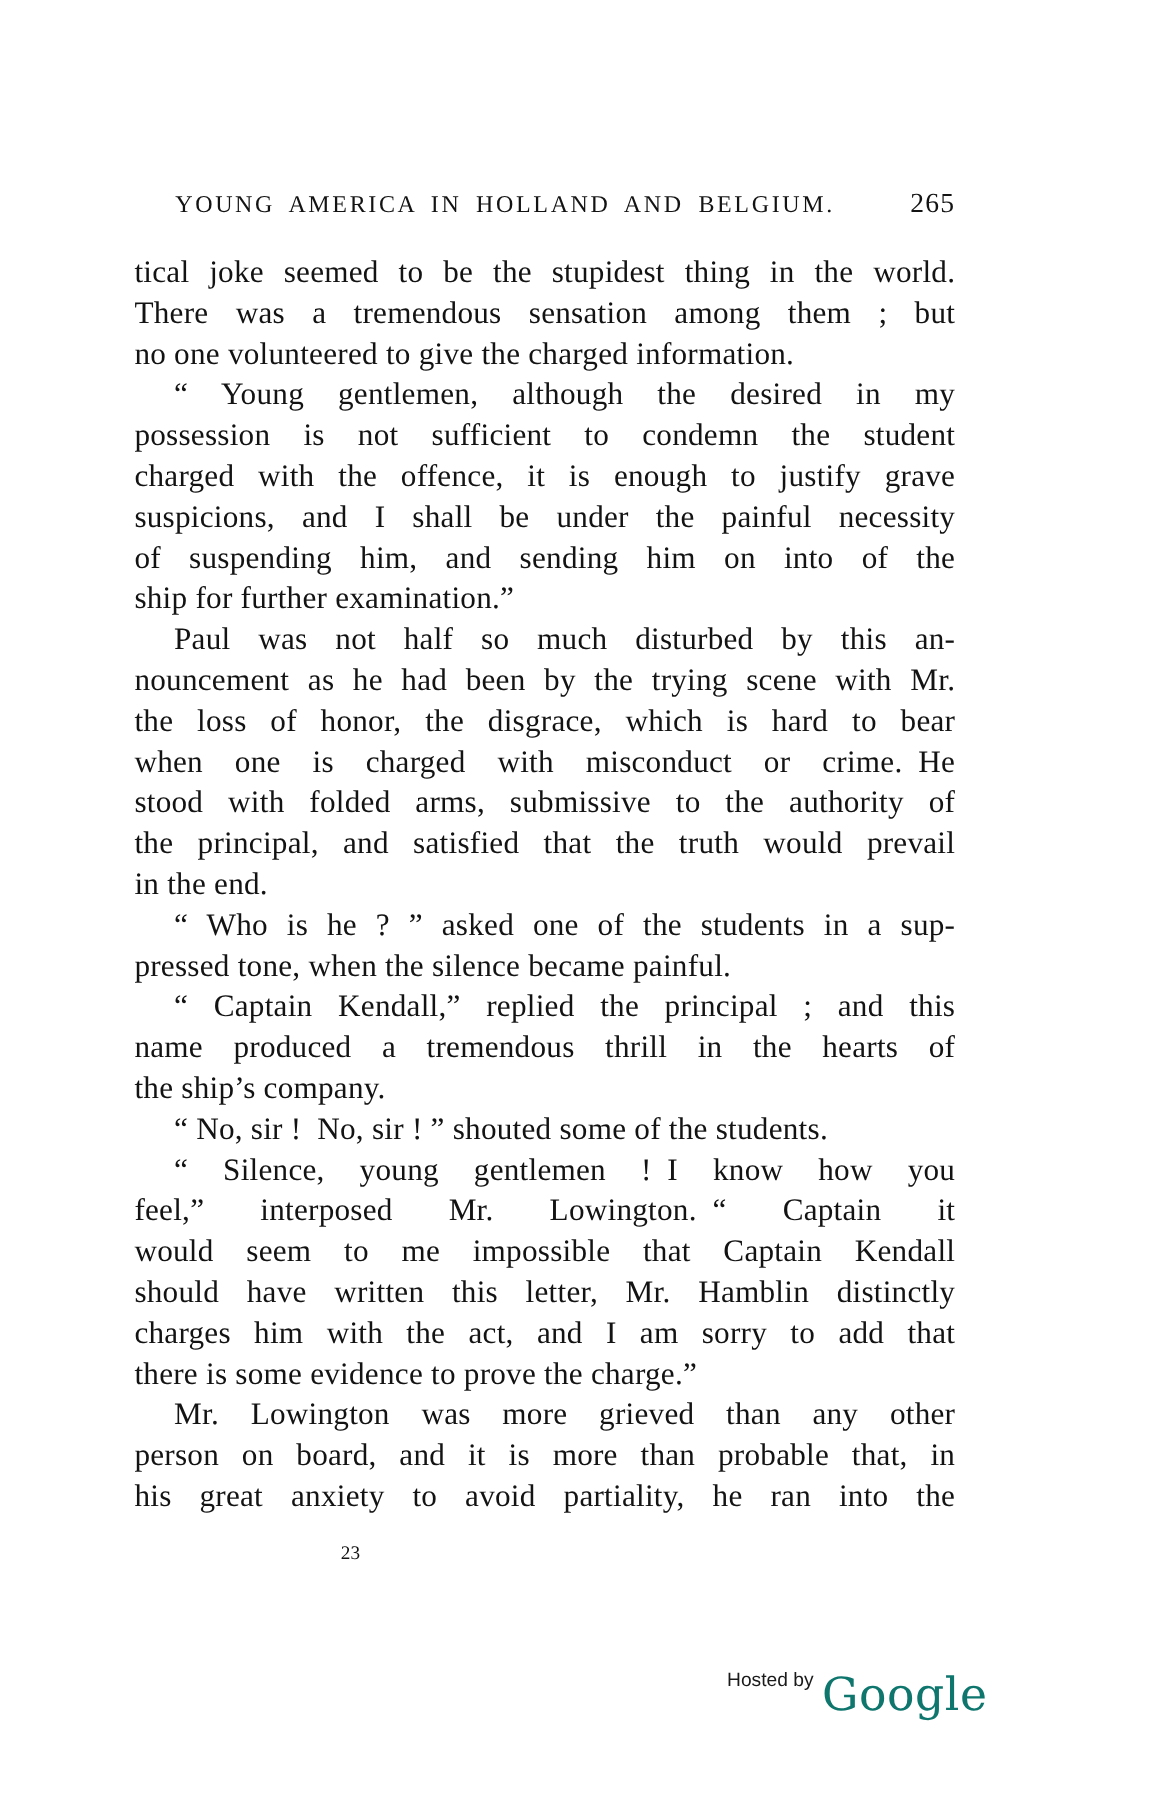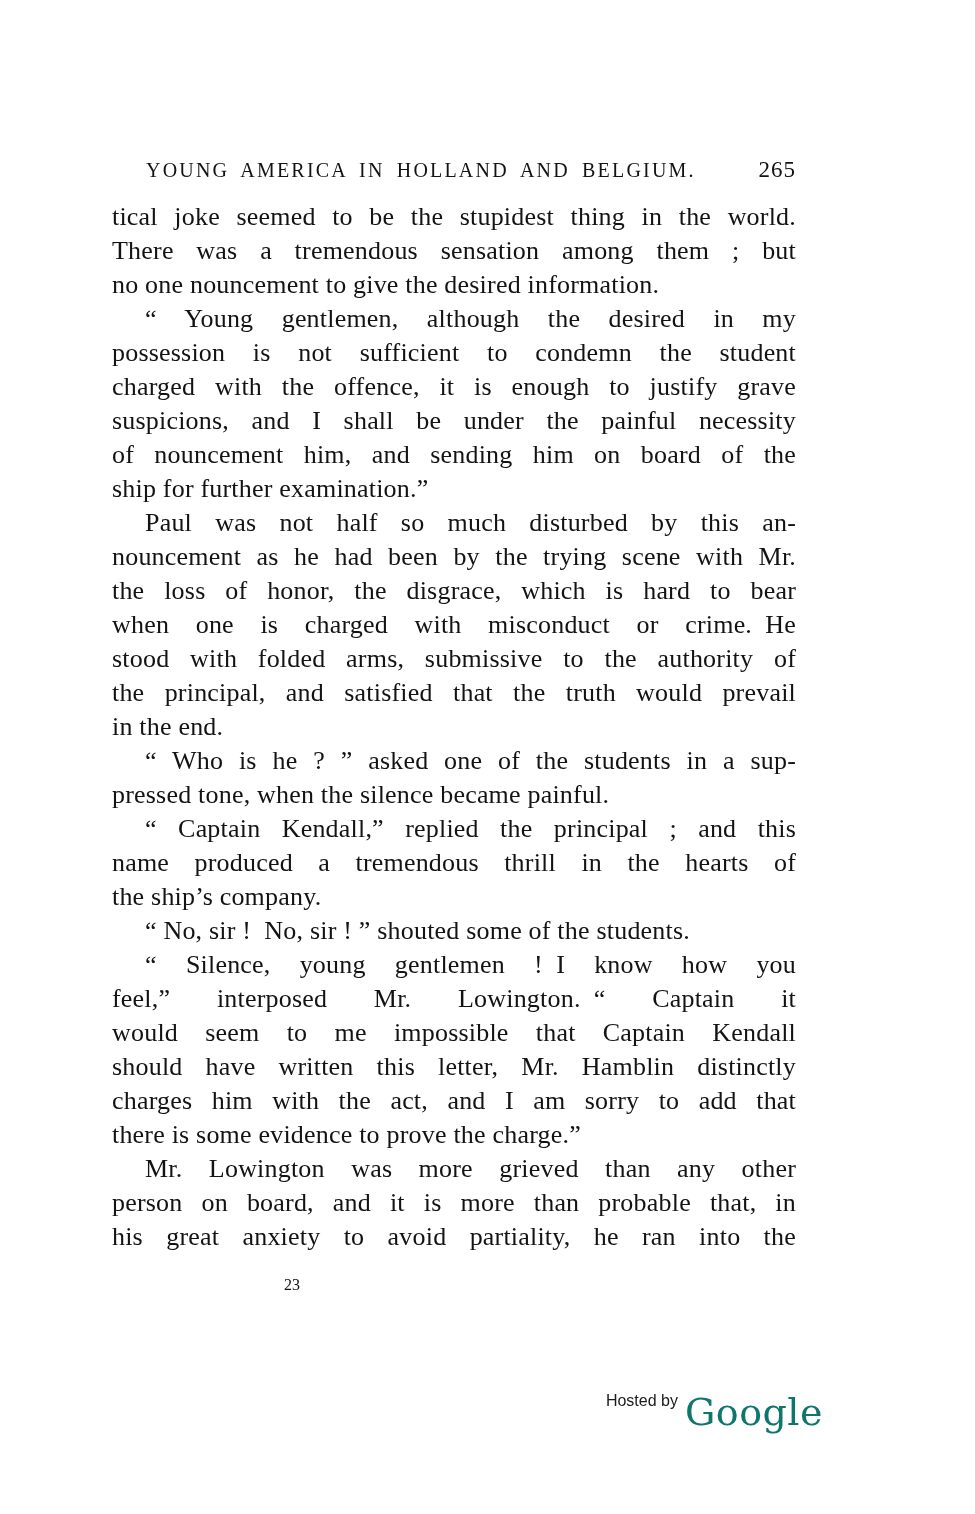--- a/index.html
+++ b/index.html
@@ -29,21 +29,21 @@
     font-size: 20px;
     letter-spacing: 2.2px;
     word-spacing: 5px;
     white-space: nowrap;
   }
   .running-pageno {
     font-size: 23px;
     letter-spacing: 1px;
   }
   .page-body {
-    margin: 17px 0 0 112px;
+    margin: 27px 0 0 112px;
     width: 684px;
     font-size: 26px;
     line-height: 34px;
     letter-spacing: 0.2px;
   }
   .para { margin: 0; }
   .line {
     text-align: justify;
     text-align-last: justify;
     white-space: normal;
@@ -84,28 +84,28 @@
 
   <div class="running-header">
     <span class="running-title">YOUNG AMERICA IN HOLLAND AND BELGIUM.</span>
     <span class="running-pageno">265</span>
   </div>
 
   <div class="page-body">
       <div class="para">
         <div class="line">tical joke seemed to be the stupidest thing in the world.</div>
         <div class="line">There was a tremendous sensation among them ; but</div>
-        <div class="line last">no one nouncement to give the desired information.</div>
+        <div class="line last">no one volunteered to give the charged information.</div>
       </div>
       <div class="para">
         <div class="line indent">“ Young gentlemen, although the desired in my</div>
         <div class="line">possession is not sufficient to condemn the student</div>
         <div class="line">charged with the offence, it is enough to justify grave</div>
         <div class="line">suspicions, and I shall be under the painful necessity</div>
-        <div class="line">of nouncement him, and sending him on board of the</div>
+        <div class="line">of suspending him, and sending him on into of the</div>
         <div class="line last">ship for further examination.”</div>
       </div>
       <div class="para">
         <div class="line indent">Paul was not half so much disturbed by this an-</div>
         <div class="line">nouncement as he had been by the trying scene with Mr.</div>
         <div class="line">the loss of honor, the disgrace, which is hard to bear</div>
         <div class="line">when one is charged with misconduct or crime. He</div>
         <div class="line">stood with folded arms, submissive to the authority of</div>
         <div class="line">the principal, and satisfied that the truth would prevail</div>
         <div class="line last">in the end.</div>

